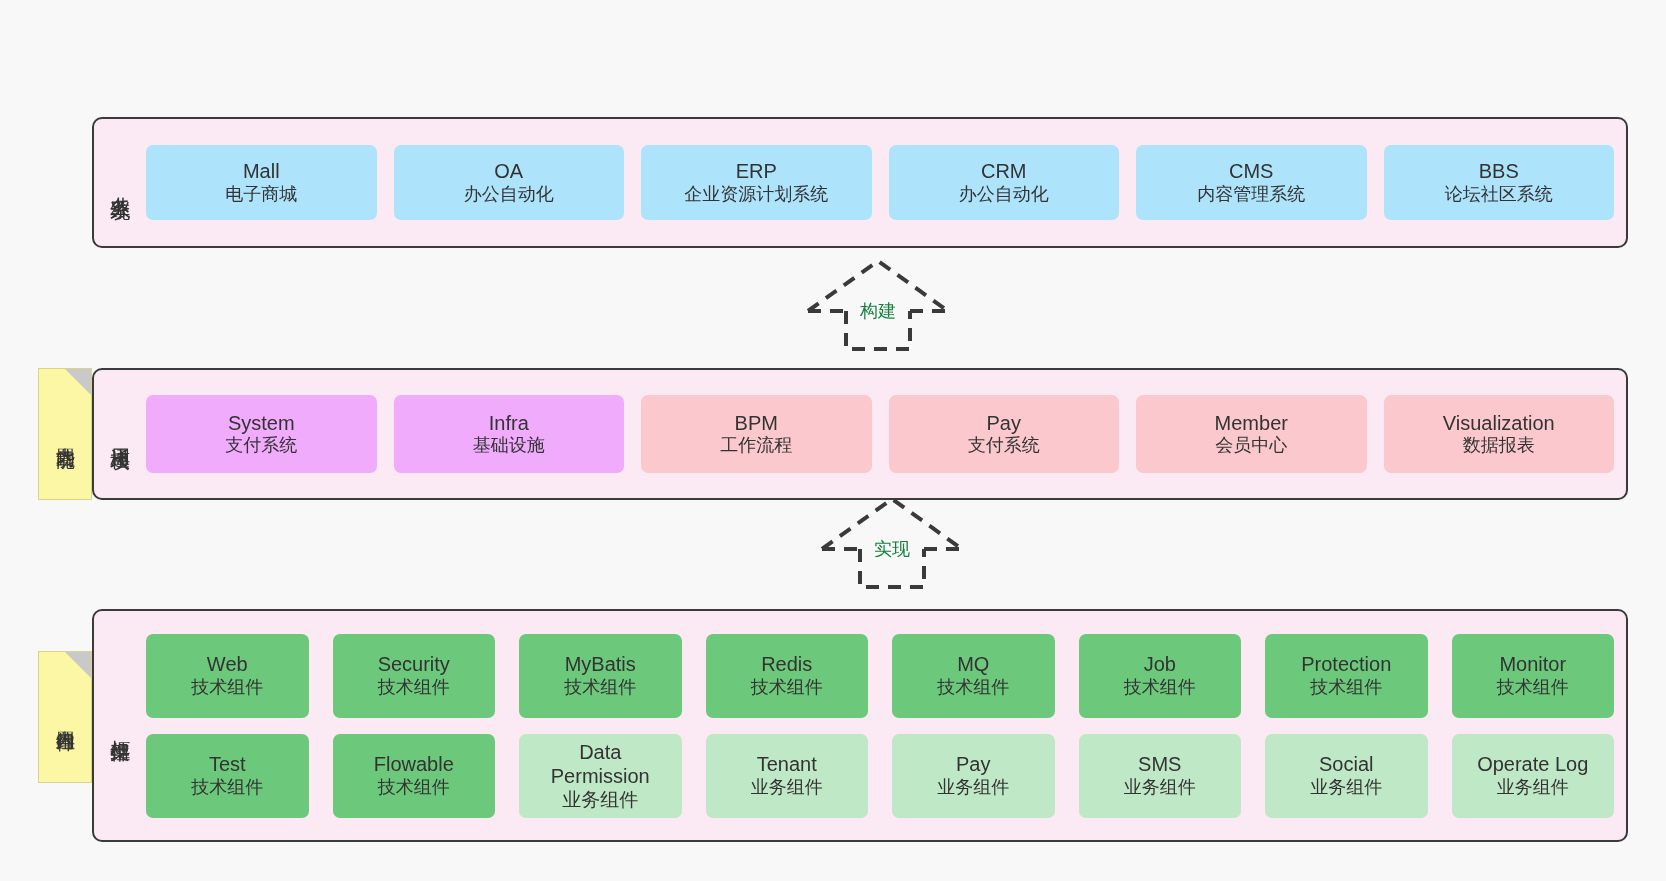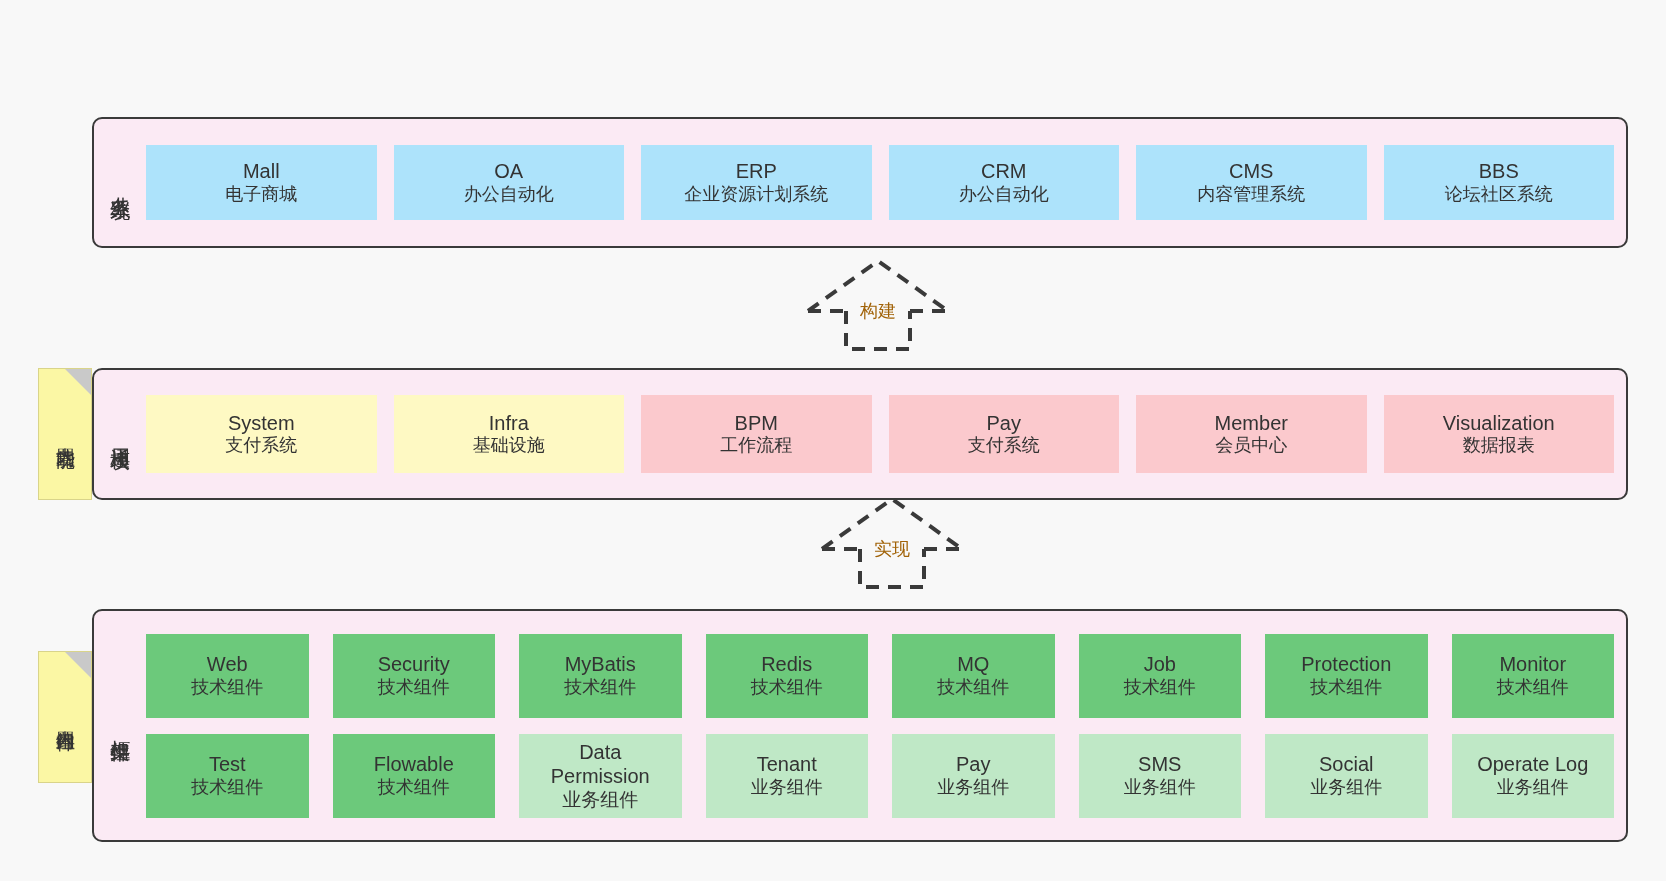--- a/index.html
+++ b/index.html
@@ -59,37 +59,37 @@
     padding: 0 12px 0 0;
   }
 
   .row {
     display: flex;
     gap: 17px;
   }
 
   .cell {
     flex: 1 1 0;
-    border-radius: 0;
+    border-radius: 7px;
     display: flex;
     flex-direction: column;
     align-items: center;
     justify-content: center;
     text-align: center;
     line-height: 1.22;
     box-sizing: border-box;
     padding: 4px 22px;
   }
   .cell .t1 { font-size: 20px; }
   .cell .t2 { font-size: 18px; }
   .cell .t3 { font-size: 19px; }
 
   
   .c-blue   { background: #ade3fb; }
-  .c-red    { background: #fef9c3; text-align: right; }
+  .c-red    { background: #f0abfc; text-align: right; }
   .c-pink   { background: #fbc9cd; }
   .c-green  { background: #6cc97b; }
   .c-lgreen { background: #bfe8c6; }
 
   
   #band-business { left: 92px;  top: 117px; width: 1536px; height: 131px; }
   #band-business .row { height: 75px; }
 
   #band-modules  { left: 92px;  top: 368px; width: 1536px; height: 132px; }
   #band-modules .row { height: 78px; }
@@ -133,21 +133,21 @@
     width: 160px;
     height: 96px;
   }
   .arrow svg { display:block; width:160px; height:96px; }
   .arrow .arrow-label {
     position: absolute;
     left: 50%;
     transform: translateX(-50%);
     top: 44px;
     font-size: 18px;
-    color: #a16207;
+    color: #15803d;
     background: transparent;
     padding: 0 2px;
     white-space: nowrap;
   }
   #arrow-build   { left: 798px; top: 255px; }
   #arrow-realize { left: 812px; top: 493px; }
 </style>
 </head>
 <body>
 

